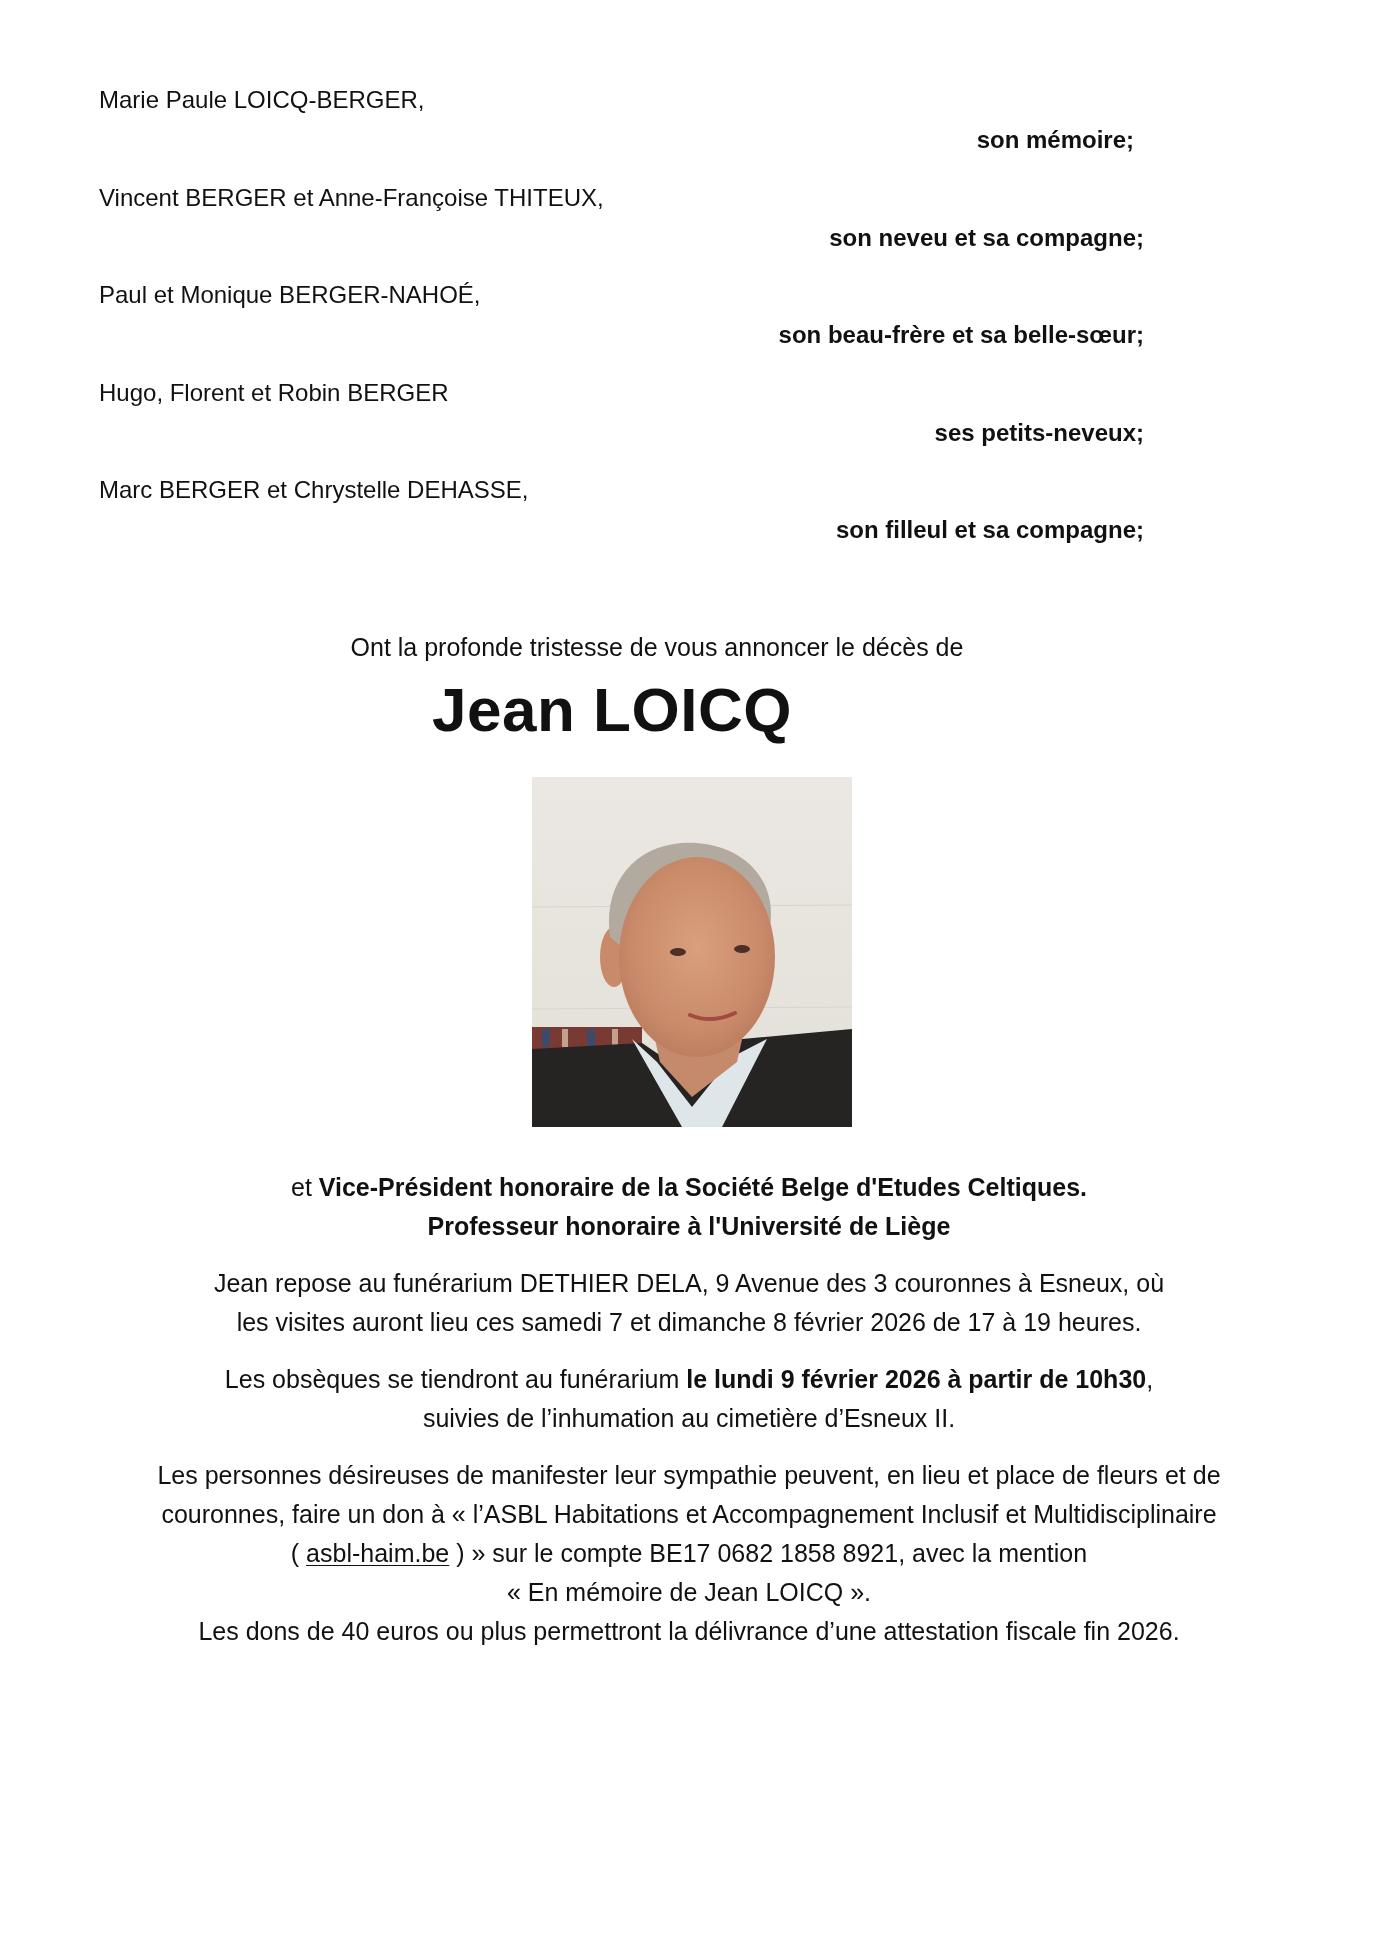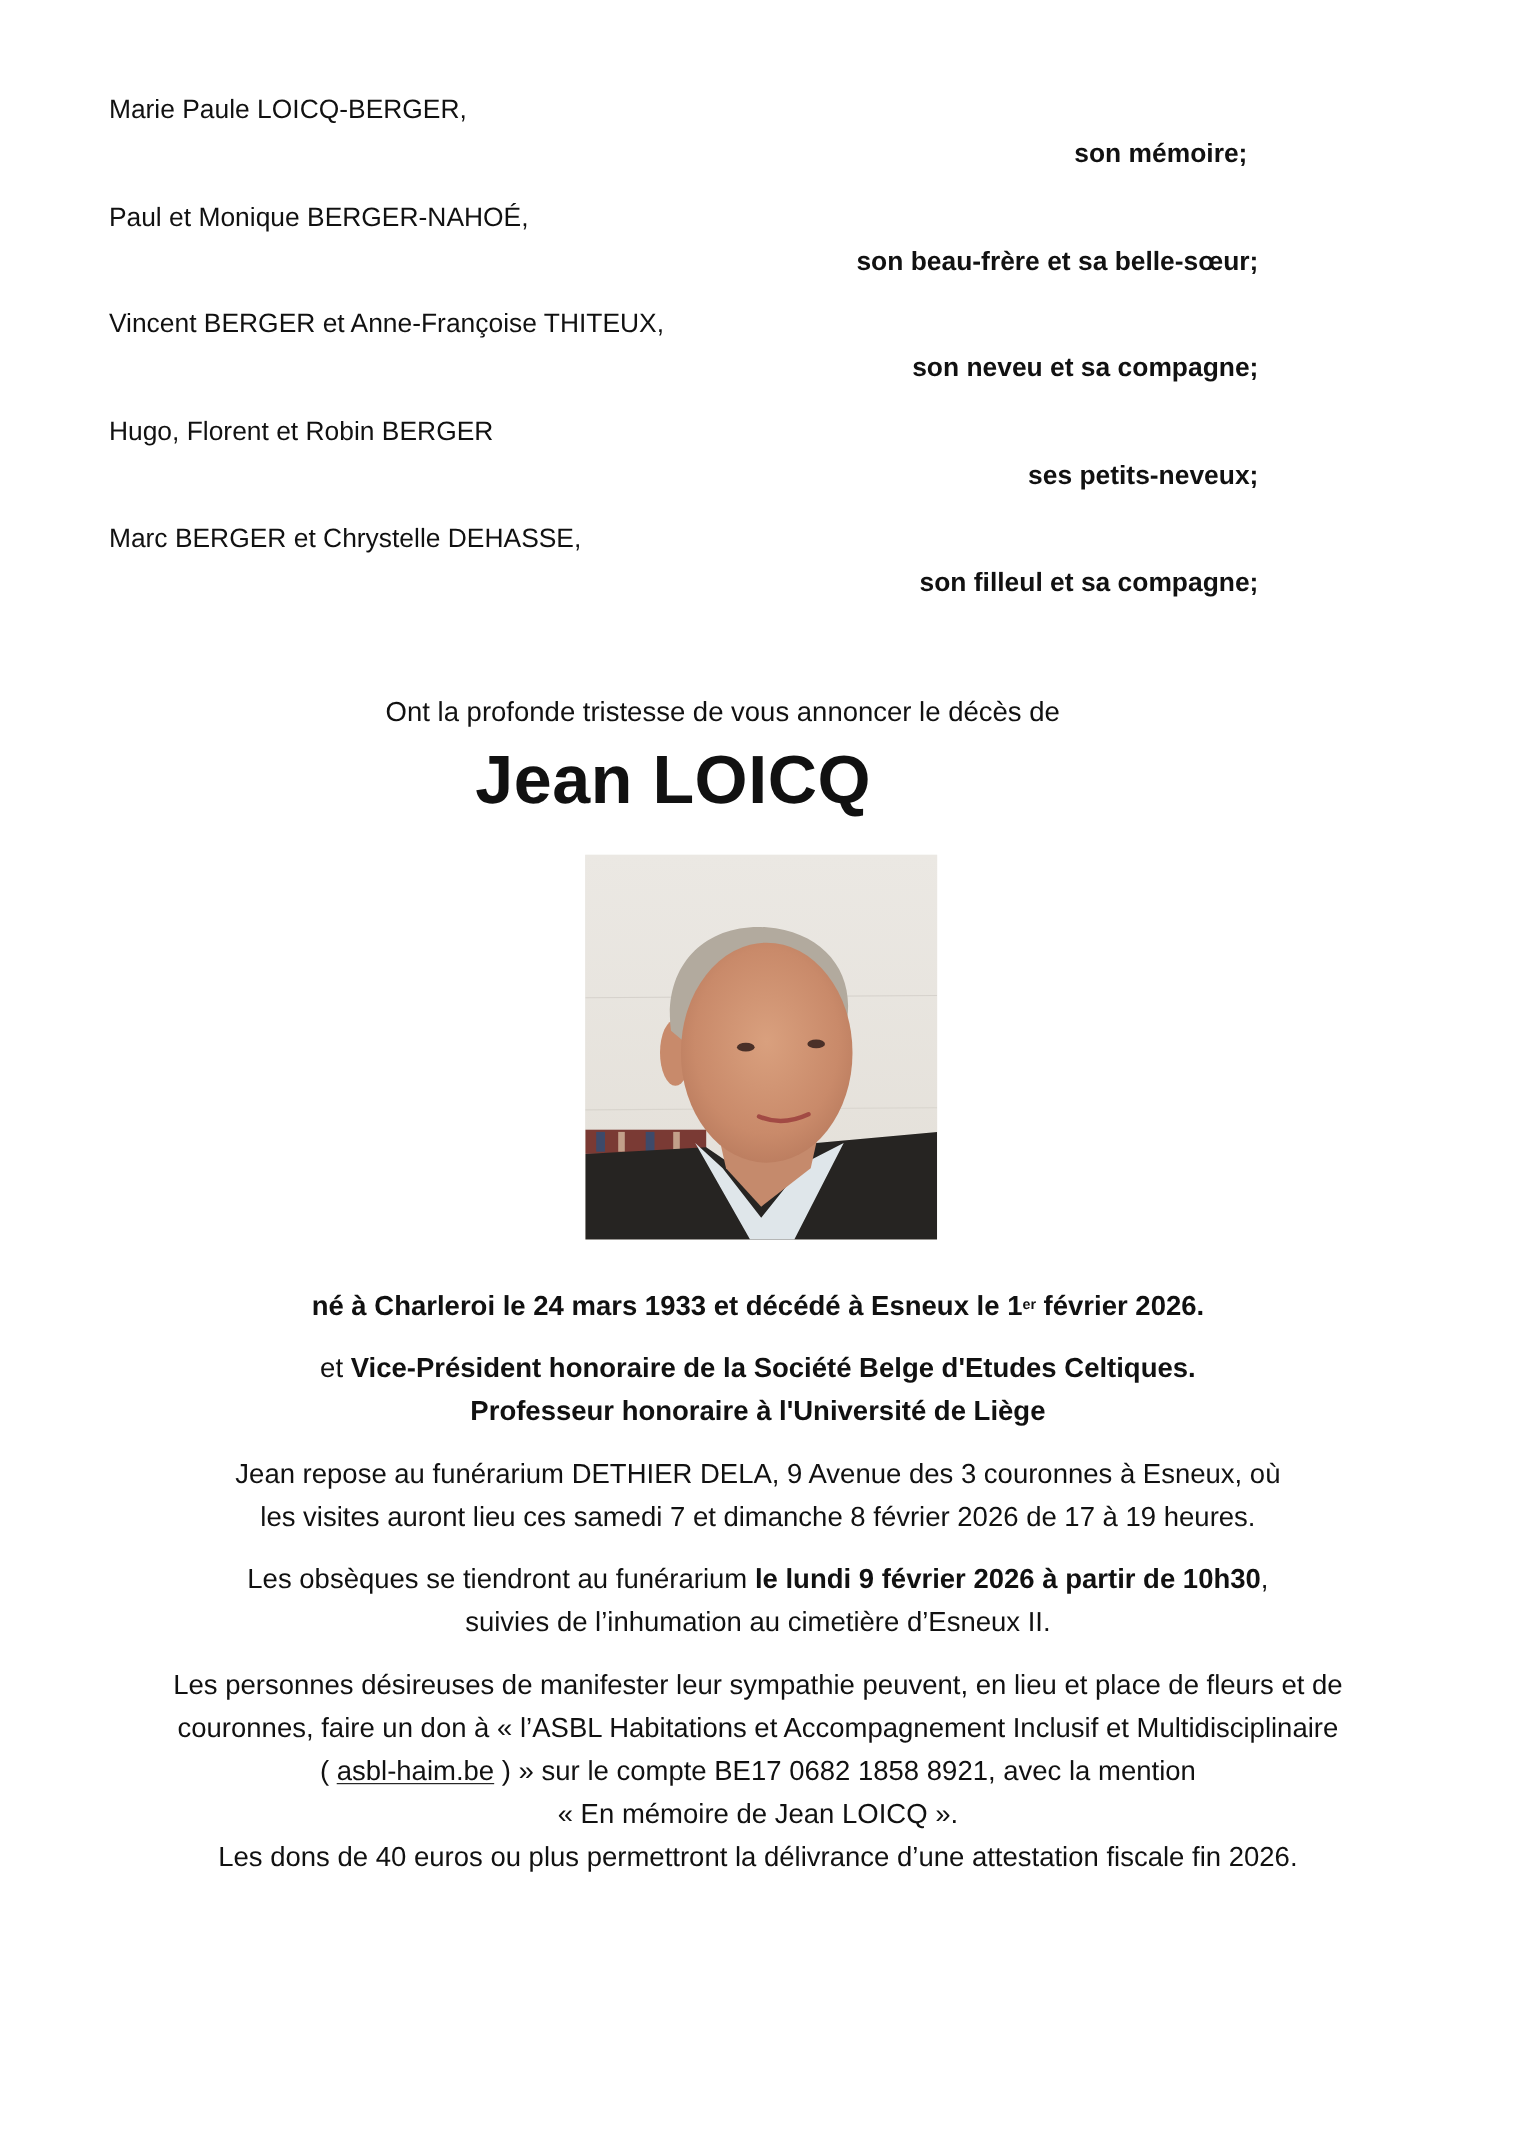--- a/index.html
+++ b/index.html
@@ -56,26 +56,26 @@
 <body>
 
 <div class="page">
 
   <div class="family">
     <div class="fam-entry first">
       <span class="fam-name">Marie Paule LOICQ-BERGER,</span>
       <span class="fam-rel">son mémoire;</span>
     </div>
     <div class="fam-entry">
+      <span class="fam-name">Vincent BERGER et Anne-Françoise THITEUX,</span>
+      <span class="fam-rel">son neveu et sa compagne;</span>
+    </div>
+    <div class="fam-entry">
       <span class="fam-name">Paul et Monique BERGER-NAHOÉ,</span>
       <span class="fam-rel">son beau-frère et sa belle-sœur;</span>
-    </div>
-    <div class="fam-entry">
-      <span class="fam-name">Vincent BERGER et Anne-Françoise THITEUX,</span>
-      <span class="fam-rel">son neveu et sa compagne;</span>
     </div>
     <div class="fam-entry">
       <span class="fam-name">Hugo, Florent et Robin BERGER</span>
       <span class="fam-rel">ses petits-neveux;</span>
     </div>
     <div class="fam-entry">
       <span class="fam-name">Marc BERGER et Chrystelle DEHASSE,</span>
       <span class="fam-rel">son filleul et sa compagne;</span>
     </div>
   </div>
@@ -119,23 +119,20 @@
       <ellipse cx="165" cy="180" rx="78" ry="100" fill="url(#face)"></ellipse>
 
       <ellipse cx="146" cy="175" rx="8" ry="4" fill="#4a3028"></ellipse>
       <ellipse cx="210" cy="172" rx="8" ry="4" fill="#4a3028"></ellipse>
 
       <path d="M158 238 C172 244 188 243 203 236" stroke="#a24a44" stroke-width="4" fill="none" stroke-linecap="round"></path>
     </svg>
   </div>
 
   <div class="body-text">
-    <p class="b">
-      <span>né à Charleroi le 24 mars 1933 et décédé à Esneux le 1</span><sup>er</sup><span> février 2026.</span>
-    </p>
 
     <p>
       <span class="line"><span>et </span><span class="b">Vice-Président honoraire de la Société Belge d'Etudes Celtiques.</span></span>
       <span class="line b">Professeur honoraire à l'Université de Liège</span>
     </p>
 
     <p>
       <span class="line">Jean repose au funérarium DETHIER DELA, 9 Avenue des 3 couronnes à Esneux, où</span>
       <span class="line">les visites auront lieu ces samedi 7 et dimanche 8 février 2026 de 17 à 19 heures.</span>
     </p>

